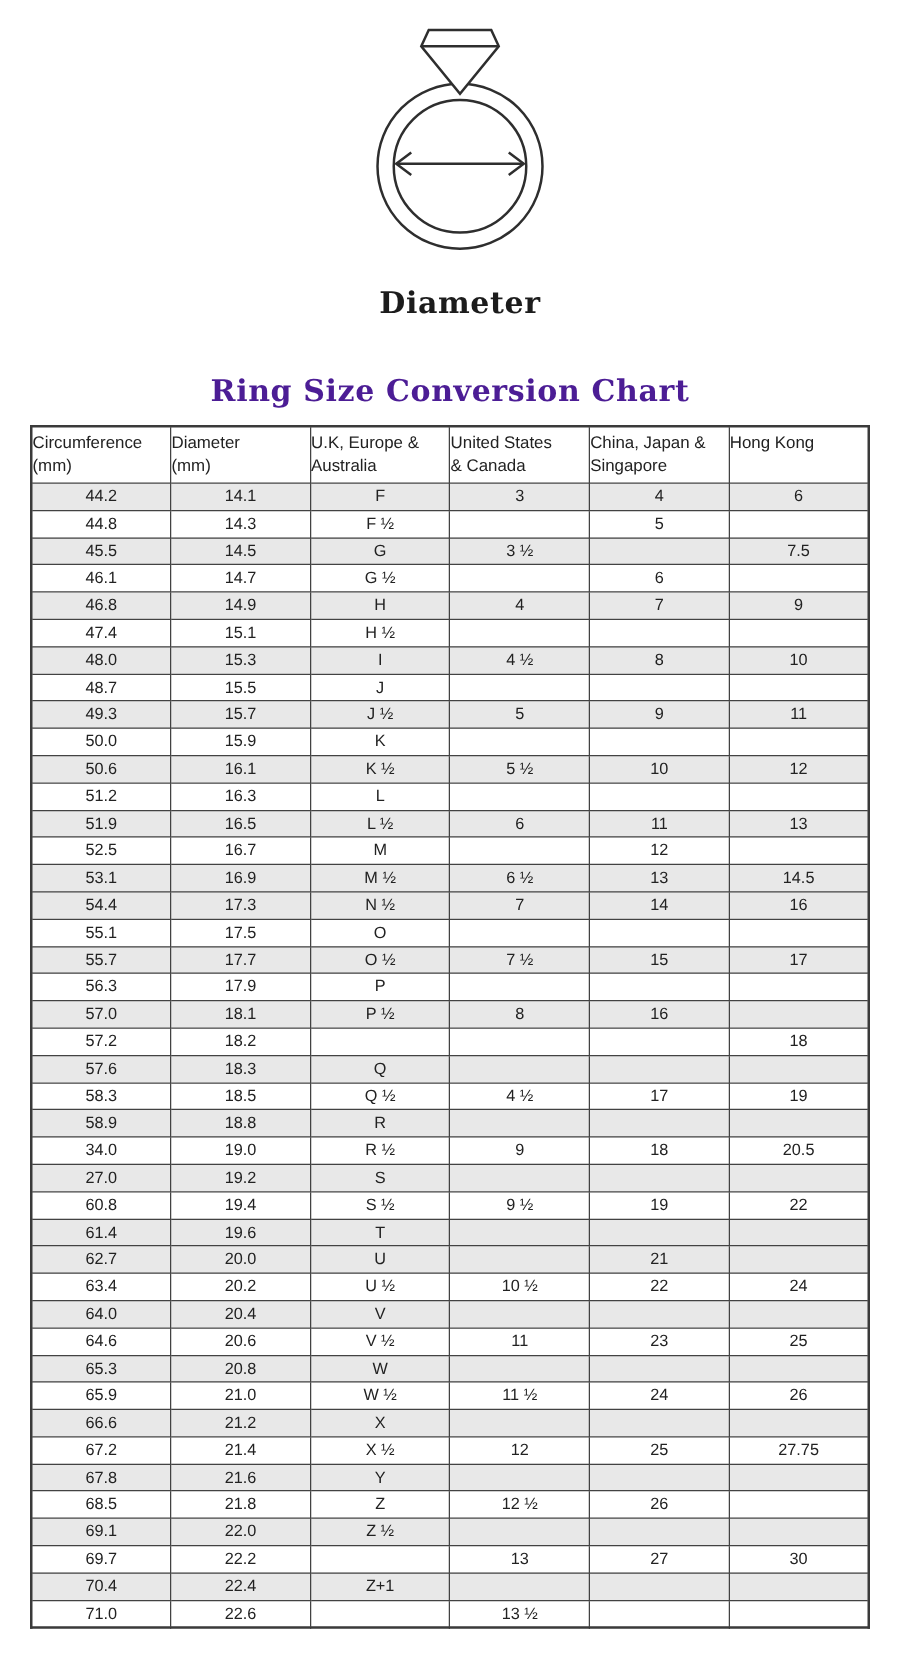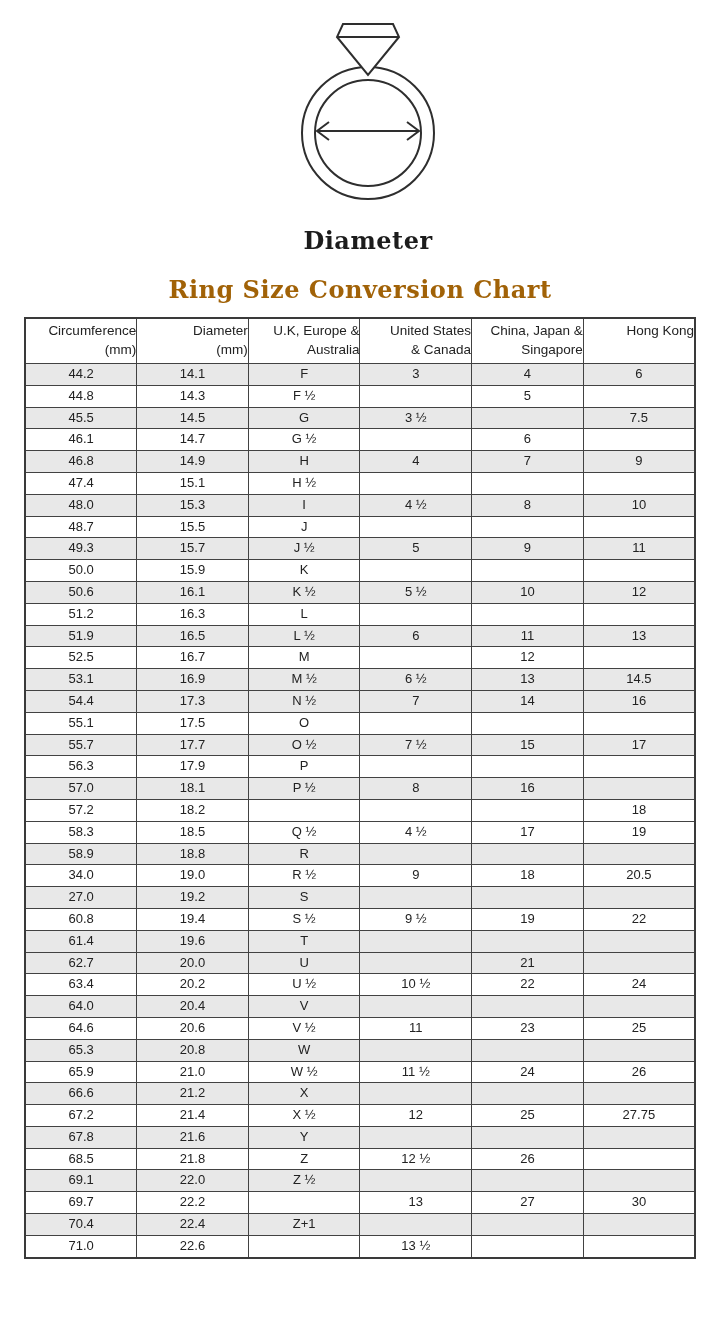--- a/index.html
+++ b/index.html
@@ -2,25 +2,25 @@
 <html><head>
 <meta charset="utf-8">
 <style>
   html,body{margin:0;padding:0;background:#ffffff;}
   body{width:720px;height:1329px;font-family:"Liberation Sans",sans-serif;color:#222;}
   .figure-wrap{text-align:center;padding-top:12px;margin-left:16px;}
   .figure-wrap svg{display:inline-block;}
   .caption{font-family:"DejaVu Serif",serif;font-weight:bold;font-size:24px;
            text-align:center;margin-top:10px;margin-left:16px;color:#1c1c1c;letter-spacing:0.5px;}
   .chart-title{font-family:"DejaVu Serif",serif;font-weight:bold;font-size:24px;
-           text-align:center;margin:20px 0 13px 0;color:#a16207;letter-spacing:0.5px;}
+           text-align:center;margin:42px 0 13px 0;color:#4c1d95;letter-spacing:0.5px;}
   table.conv{border-collapse:collapse;width:672px;margin:0 auto;table-layout:fixed;
            border:2px solid #3a3a3a;font-size:13px;color:#222;}
   table.conv th{border:1px solid #424242;font-weight:normal;font-size:13.5px;
-           text-align:right;vertical-align:top;height:42px;padding:2px 0 0 0;
+           text-align:left;vertical-align:top;height:42px;padding:2px 0 0 0;
            white-space:pre-line;line-height:19px;background:#ffffff;}
   table.conv td{border:1px solid #424242;text-align:center;height:20.8px;
            padding:0;line-height:20.8px;background:#ffffff;}
   table.conv tr.alt td{background:#e8e8e8;}
 </style>
 </head>
 <body>
 
 <div class="figure-wrap">
   <svg width="152" height="200" viewBox="0 0 152 200" fill="none" stroke="#2e2e2e" stroke-width="2">
@@ -219,20 +219,28 @@
         <td></td>
       </tr>
       <tr>
         <td>57.2</td>
         <td>18.2</td>
         <td></td>
         <td></td>
         <td></td>
         <td>18</td>
       </tr>
+      <tr class="alt">
+        <td>57.6</td>
+        <td>18.3</td>
+        <td>Q</td>
+        <td></td>
+        <td></td>
+        <td></td>
+      </tr>
       <tr>
         <td>58.3</td>
         <td>18.5</td>
         <td>Q ½</td>
         <td>4 ½</td>
         <td>17</td>
         <td>19</td>
       </tr>
       <tr class="alt">
         <td>58.9</td>

